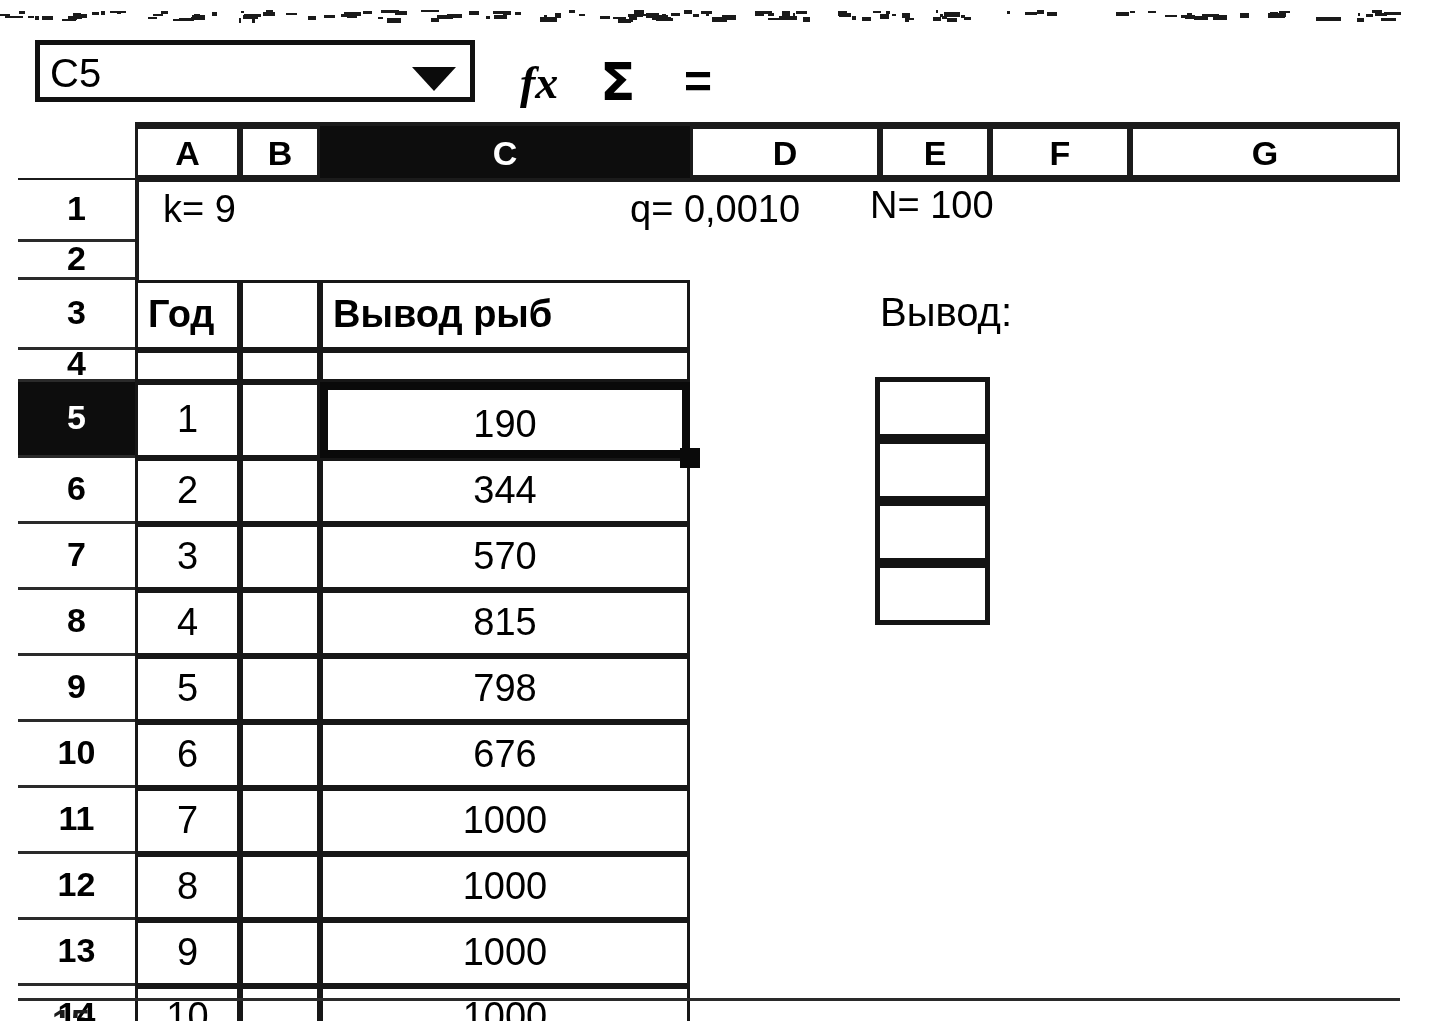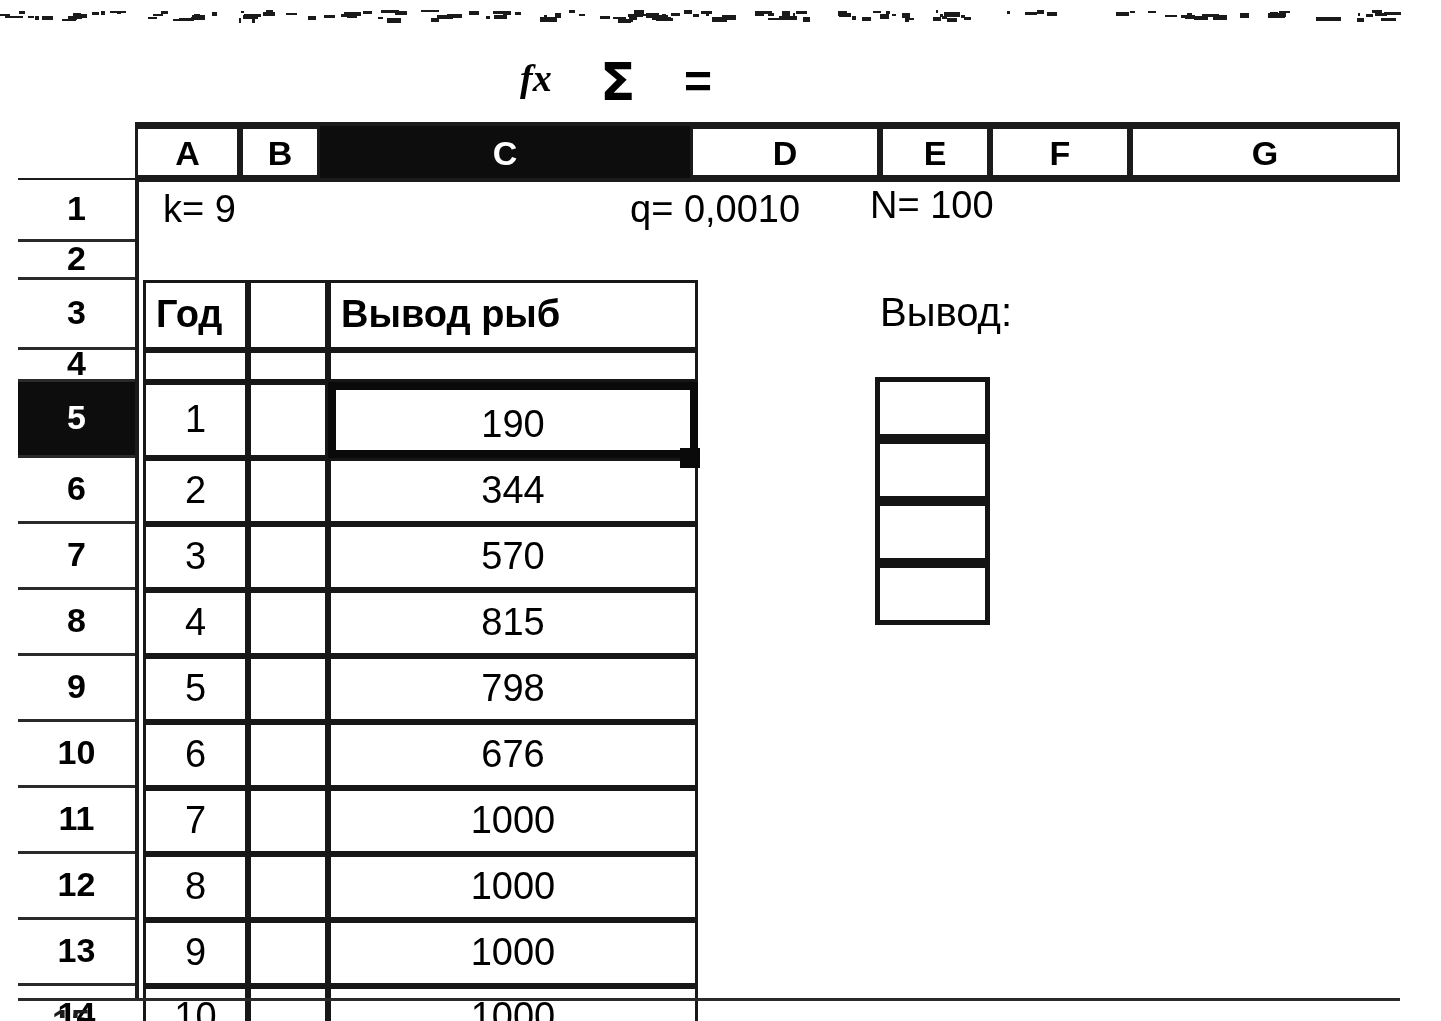--- a/index.html
+++ b/index.html
@@ -58,21 +58,21 @@
     position: absolute;
     right: 14px; top: 22px;
     width: 0; height: 0;
     border-left: 22px solid transparent;
     border-right: 22px solid transparent;
     border-top: 24px solid #0b0b0b;
   }
   .fx-icon {
     position: absolute;
     left: 520px; top: 30px;
-    font-size: 38px;
+    font-size: 46px;
     font-style: italic;
     font-family: "Liberation Serif", serif;
     font-weight: bold;
   }
   .sigma-icon {
     position: absolute;
     left: 600px; top: 26px;
     font-size: 52px;
     font-family: "DejaVu Sans", sans-serif;
     font-weight: bold;
@@ -183,21 +183,20 @@
     position: absolute;
     box-sizing: border-box;
     background: transparent;
     font-size: 38px;
     font-family: "Liberation Sans", sans-serif;
     white-space: nowrap;
   }
   .cell.boxed {
     border: 3px solid #171717;
     background: #fff;
-    margin-left: 8px;
   }
   .cell.center { text-align: center; }
   .cell.left { text-align: left; padding-left: 10px; }
   .cell.bold { font-weight: bold; }
   .cell.sel {
     border: 8px solid #0a0a0a;
     z-index: 8;
     text-align: center;
   }
   .fill-handle {
@@ -376,20 +375,24 @@
     <span style="left: 212.318px; width: 4.67853px; top: 12.4803px; height: 3.46537px;"></span>
     <span style="left: 486.131px; width: 3.67634px; top: 16.1851px; height: 2.53054px;"></span>
     <span style="left: 100.85px; width: 4.58361px; top: 10.8529px; height: 3.76856px;"></span>
     <span style="left: 468.82px; width: 10.1658px; top: 10.7058px; height: 3.80904px;"></span>
     <span style="left: 1201.65px; width: 17.2623px; top: 13.6328px; height: 3.50385px;"></span>
     <span style="left: 904.637px; width: 4.34246px; top: 18.1894px; height: 3.59371px;"></span>
   </div>
 
 <div class="formula-bar-zone">
 
+  <div class="name-box">
+    <span class="name-box-text">C5</span>
+    <span class="name-box-arrow"></span>
+  </div>
 
   <span class="fx-icon">fx</span>
 
   <span class="sigma-icon">Σ</span>
 
   <span class="equals-icon">=</span>
 
 </div>
 
 <div class="grid">

